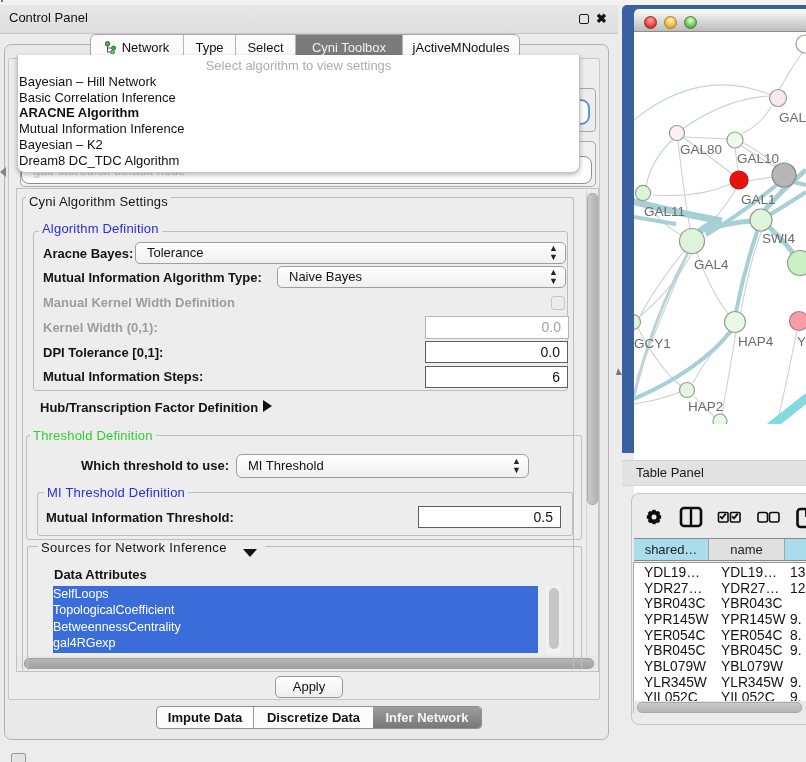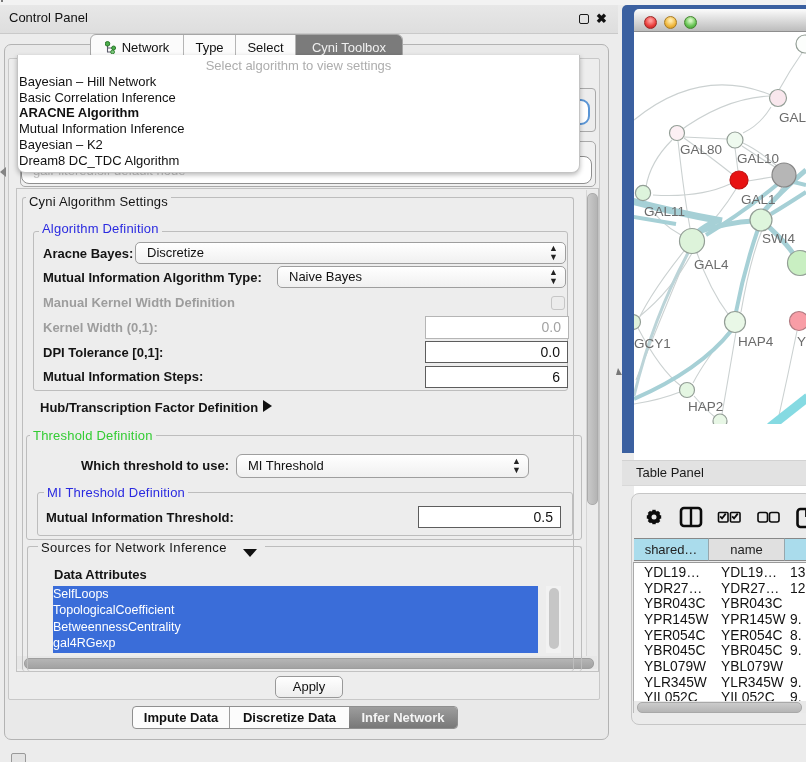--- a/index.html
+++ b/index.html
@@ -35,21 +35,21 @@
 .combo .cv{position:absolute;left:11px;top:2px;}
 .combo .ar{position:absolute;right:7px;top:1px;font-size:9px;line-height:9px;color:#222;text-align:center;}
 .tfield{position:absolute;background:#fff;font-size:14px;text-align:right;color:#111;}
 .tfield span{position:absolute;right:7px;top:2px;}
 
 #dalist{left:53px;top:586px;width:485px;height:67px;background:#3a6dd9;color:#fff;font-size:12.5px;line-height:16.4px;overflow:hidden;}
 #listtrack{left:546px;top:586px;width:15px;height:67px;background:#f2f2f2;}
 #listthumb{left:549px;top:588px;width:10px;height:61px;background:#c6c6c6;border-radius:5px;}
 
 #apply{left:275px;top:676px;width:66px;height:20px;background:linear-gradient(#ffffff,#ededed);border:1px solid #999;border-radius:5px;font-size:13px;color:#111;text-align:center;line-height:19px;}
-#btabs{left:132px;top:706px;height:21px;display:flex;border:1px solid #8f8f8f;border-radius:4px;overflow:hidden;background:#fcfcfc;}
+#btabs{left:156px;top:706px;height:21px;display:flex;border:1px solid #8f8f8f;border-radius:4px;overflow:hidden;background:#fcfcfc;}
 #btabs .seg{font-size:13px;font-weight:bold;color:#111;display:flex;align-items:center;justify-content:center;border-left:1px solid #9c9c9c;}
 #btabs .seg:first-child{border-left:none;}
 #btabs .segsel{background:linear-gradient(#9d9d9d,#787878);color:#f5f5f5;border-left:none;}
 
 #popup{left:17px;top:55px;width:561px;height:117px;background:#fff;border:1px solid #c4c4c4;border-top:none;border-radius:0 0 8px 8px;box-shadow:0 2px 5px rgba(0,0,0,0.28);z-index:40;font-size:13px;}
 #popup .hd{position:absolute;left:0;width:100%;text-align:center;color:#adadad;top:3px;}
 #popup .it{position:absolute;left:1px;color:#111;white-space:nowrap;}
 
 #combobehind{left:21px;top:156px;width:569px;height:26px;background:#fff;border:1px solid #8f8f8f;border-radius:8px;z-index:20;font-size:13px;color:#c6c6c6;}
 
@@ -82,36 +82,37 @@
   <div class="tab" style="width:92px;">
     <svg width="13" height="13" viewBox="0 0 13 13" style="margin-right:4px;">
       <path d="M2.5,3 V11 H7 M2.5,7 H8" fill="none" stroke="#5a5a6a" stroke-width="1.1"></path>
       <circle cx="2.5" cy="2.8" r="2.3" fill="#4cae4c" stroke="#1f6f1f" stroke-width="0.9"></circle>
       <circle cx="8.6" cy="7" r="2" fill="#4cae4c" stroke="#1f6f1f" stroke-width="0.9"></circle>
       <circle cx="7.6" cy="11" r="1.9" fill="#7cc87c" stroke="#2f7f2f" stroke-width="0.9"></circle>
     </svg>Network</div>
   <div class="tab" style="width:51px;">Type</div>
   <div class="tab" style="width:59px;">Select</div>
   <div class="tab sel" style="width:106px;">Cyni Toolbox</div>
+  <div class="tab" style="width:116px;">jActiveMNodules</div>
 </div>
 <div class="abs" id="scrollpane"></div>
 <div class="abs" id="vscroll"></div>
 <div class="abs" id="vthumb"></div>
 <div class="abs" id="hscroll"></div>
 <div class="abs" id="hthumb"></div>
 
 <div class="group" style="left:22px;top:197px;width:550px;height:473px;border-bottom:none;"></div>
 <div class="gtitle" style="left:26px;top:194px;color:#141414;">Cyni Algorithm Settings</div>
 
 <div class="group" style="left:33px;top:231px;width:533px;height:158px;"></div>
 <div class="gtitle" style="left:39px;top:221px;color:#2a2ae0;">Algorithm Definition</div>
 
 <div class="lbl" style="left:43px;top:246px;">Aracne Bayes:</div>
 <div class="combo" style="left:135px;top:242px;width:429px;height:20px;">
-      <span class="cv">Discretize</span>
+      <span class="cv">Tolerance</span>
       <span class="ar">▲<br>▼</span>
     </div>
 <div class="lbl" style="left:43px;top:270px;">Mutual Information Algorithm Type:</div>
 <div class="combo" style="left:277px;top:266px;width:287px;height:20px;">
       <span class="cv">Naive Bayes</span>
       <span class="ar">▲<br>▼</span>
     </div>
 <div class="lbl dis" style="left:43px;top:295px;">Manual Kernel Width Definition</div>
 <div class="abs" style="left:551px;top:296px;width:12px;height:12px;background:#ececec;border:1px solid #c6c6c6;border-radius:3px;"></div>
 <div class="lbl dis" style="left:43px;top:320px;">Kernel Width (0,1):</div>

